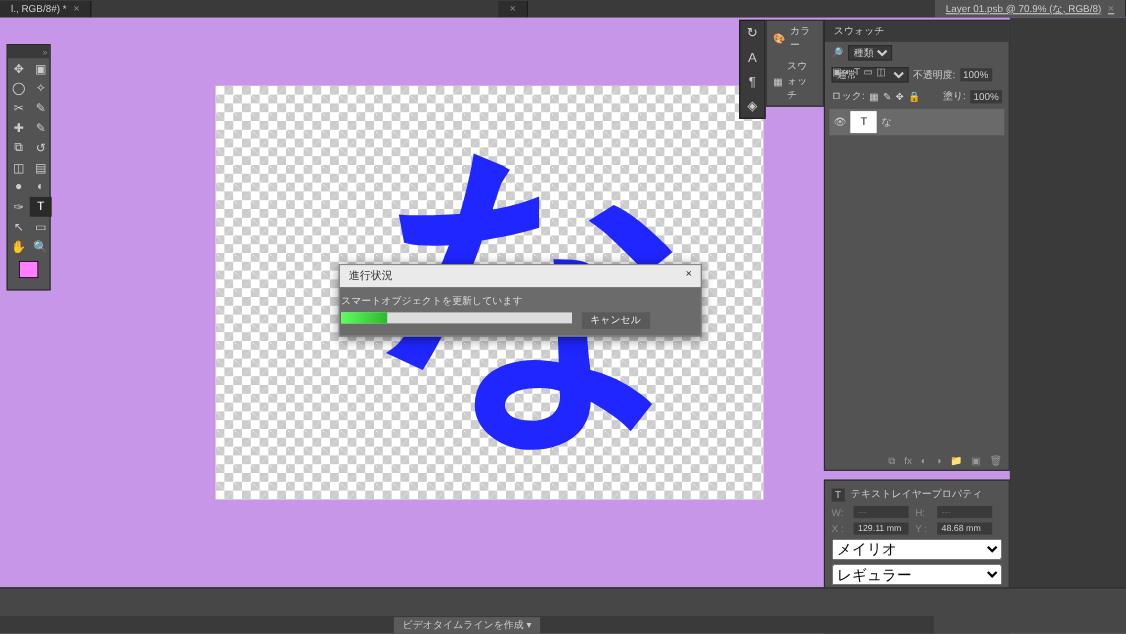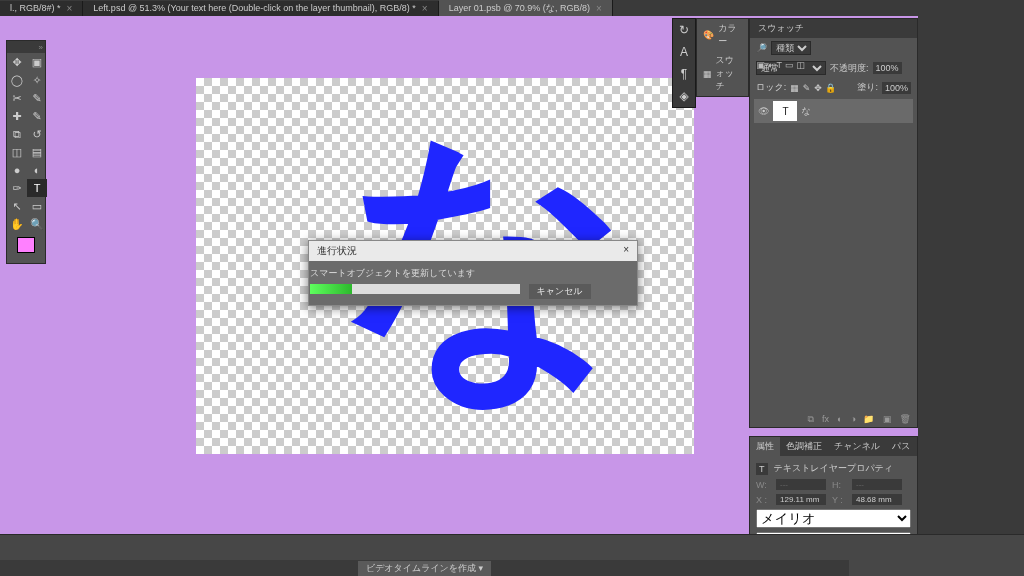--- a/index.html
+++ b/index.html
@@ -1,20 +1,20 @@
 <!DOCTYPE html>
 <html><head>
   <meta charset="utf-8">
   <style>
     * { margin: 0; padding: 0; box-sizing: border-box; font-family: sans-serif; }
     body { background: #535353; width: 1024px; height: 576px; overflow: hidden; position: relative; }
     
-    .tab-bar { height: 16px; background: #3a3a3a; display: flex; align-items: center; font-size: 9px; color: #ccc; }
+    .tab-bar { height: 16px; background: #3a3a3a; display: flex; align-items: center; font-size: 9px; color: #ccc; justify-content: space-between; }
     .tab { padding: 2px 10px; background: #2d2d2d; border-right: 1px solid #1a1a1a; display: flex; align-items: center; gap: 6px; white-space: nowrap; }
-    .tab.active { background: #535353; }
+    .tab.active { background: #535353; text-decoration: underline; }
     .tab-close { color: #888; font-size: 10px; }
     
     .main-area { position: absolute; top: 16px; left: 0; right: 0; bottom: 42px; background: #c896e8; }
     
     .canvas-wrap { position: absolute; top: 62px; left: 196px; width: 498px; height: 376px; background: #fff; }
     .transparency-grid { position: absolute; inset: 0; background-image: linear-gradient(45deg, #ccc 25%, transparent 25%), linear-gradient(-45deg, #ccc 25%, transparent 25%), linear-gradient(45deg, transparent 75%, #ccc 75%), linear-gradient(-45deg, transparent 75%, #ccc 75%); background-size: 16px 16px; background-position: 0 0, 0 8px, 8px -8px, -8px 0; }
     .glyph { position: absolute; top: 40px; left: 150px; font-size: 280px; color: #1f26ff; font-weight: bold; line-height: 1; }
     
     .tools-panel { position: absolute; top: 40px; left: 6px; width: 40px; background: #535353; border: 1px solid #2a2a2a; }
     .tools-header { height: 12px; background: #3a3a3a; display: flex; justify-content: flex-end; align-items: center; padding: 0 2px; }
@@ -64,21 +64,20 @@
   </style>
 </head>
 <body>
 
 <div class="tab-bar">
   <div class="tab">
       <span>l., RGB/8#) *</span>
       <span class="tab-close">×</span>
     </div>
   <div class="tab">
-      <span>Left.psd @ 51.3% (Your text here (Double-click on the layer thumbnail), RGB/8) *</span>
       <span class="tab-close">×</span>
     </div>
   <div class="tab active">
       <span>Layer 01.psb @ 70.9% (な, RGB/8)</span>
       <span class="tab-close">×</span>
     </div>
 </div>
 
 <div class="top-shelf"></div>
 
@@ -174,26 +173,20 @@
     <span>fx</span>
     <span>◐</span>
     <span>◑</span>
     <span>📁</span>
     <span>▣</span>
     <span>🗑</span>
   </div>
 </div>
 
 <div class="props-panel">
-  <div class="props-tabs">
-    <div class="props-tab active">属性</div>
-    <div class="props-tab">色調補正</div>
-    <div class="props-tab">チャンネル</div>
-    <div class="props-tab">パス</div>
-  </div>
   <div class="props-body">
     <div class="props-row">
         <span style="background:#3a3a3a;padding:1px 3px">T</span>
         <span>テキストレイヤープロパティ</span>
       </div>
     <div class="props-row">
       <span class="lbl">W:</span>
         <span class="val" style="color:#666">---</span>
       <span class="lbl">H:</span>
         <span class="val" style="color:#666">---</span>

